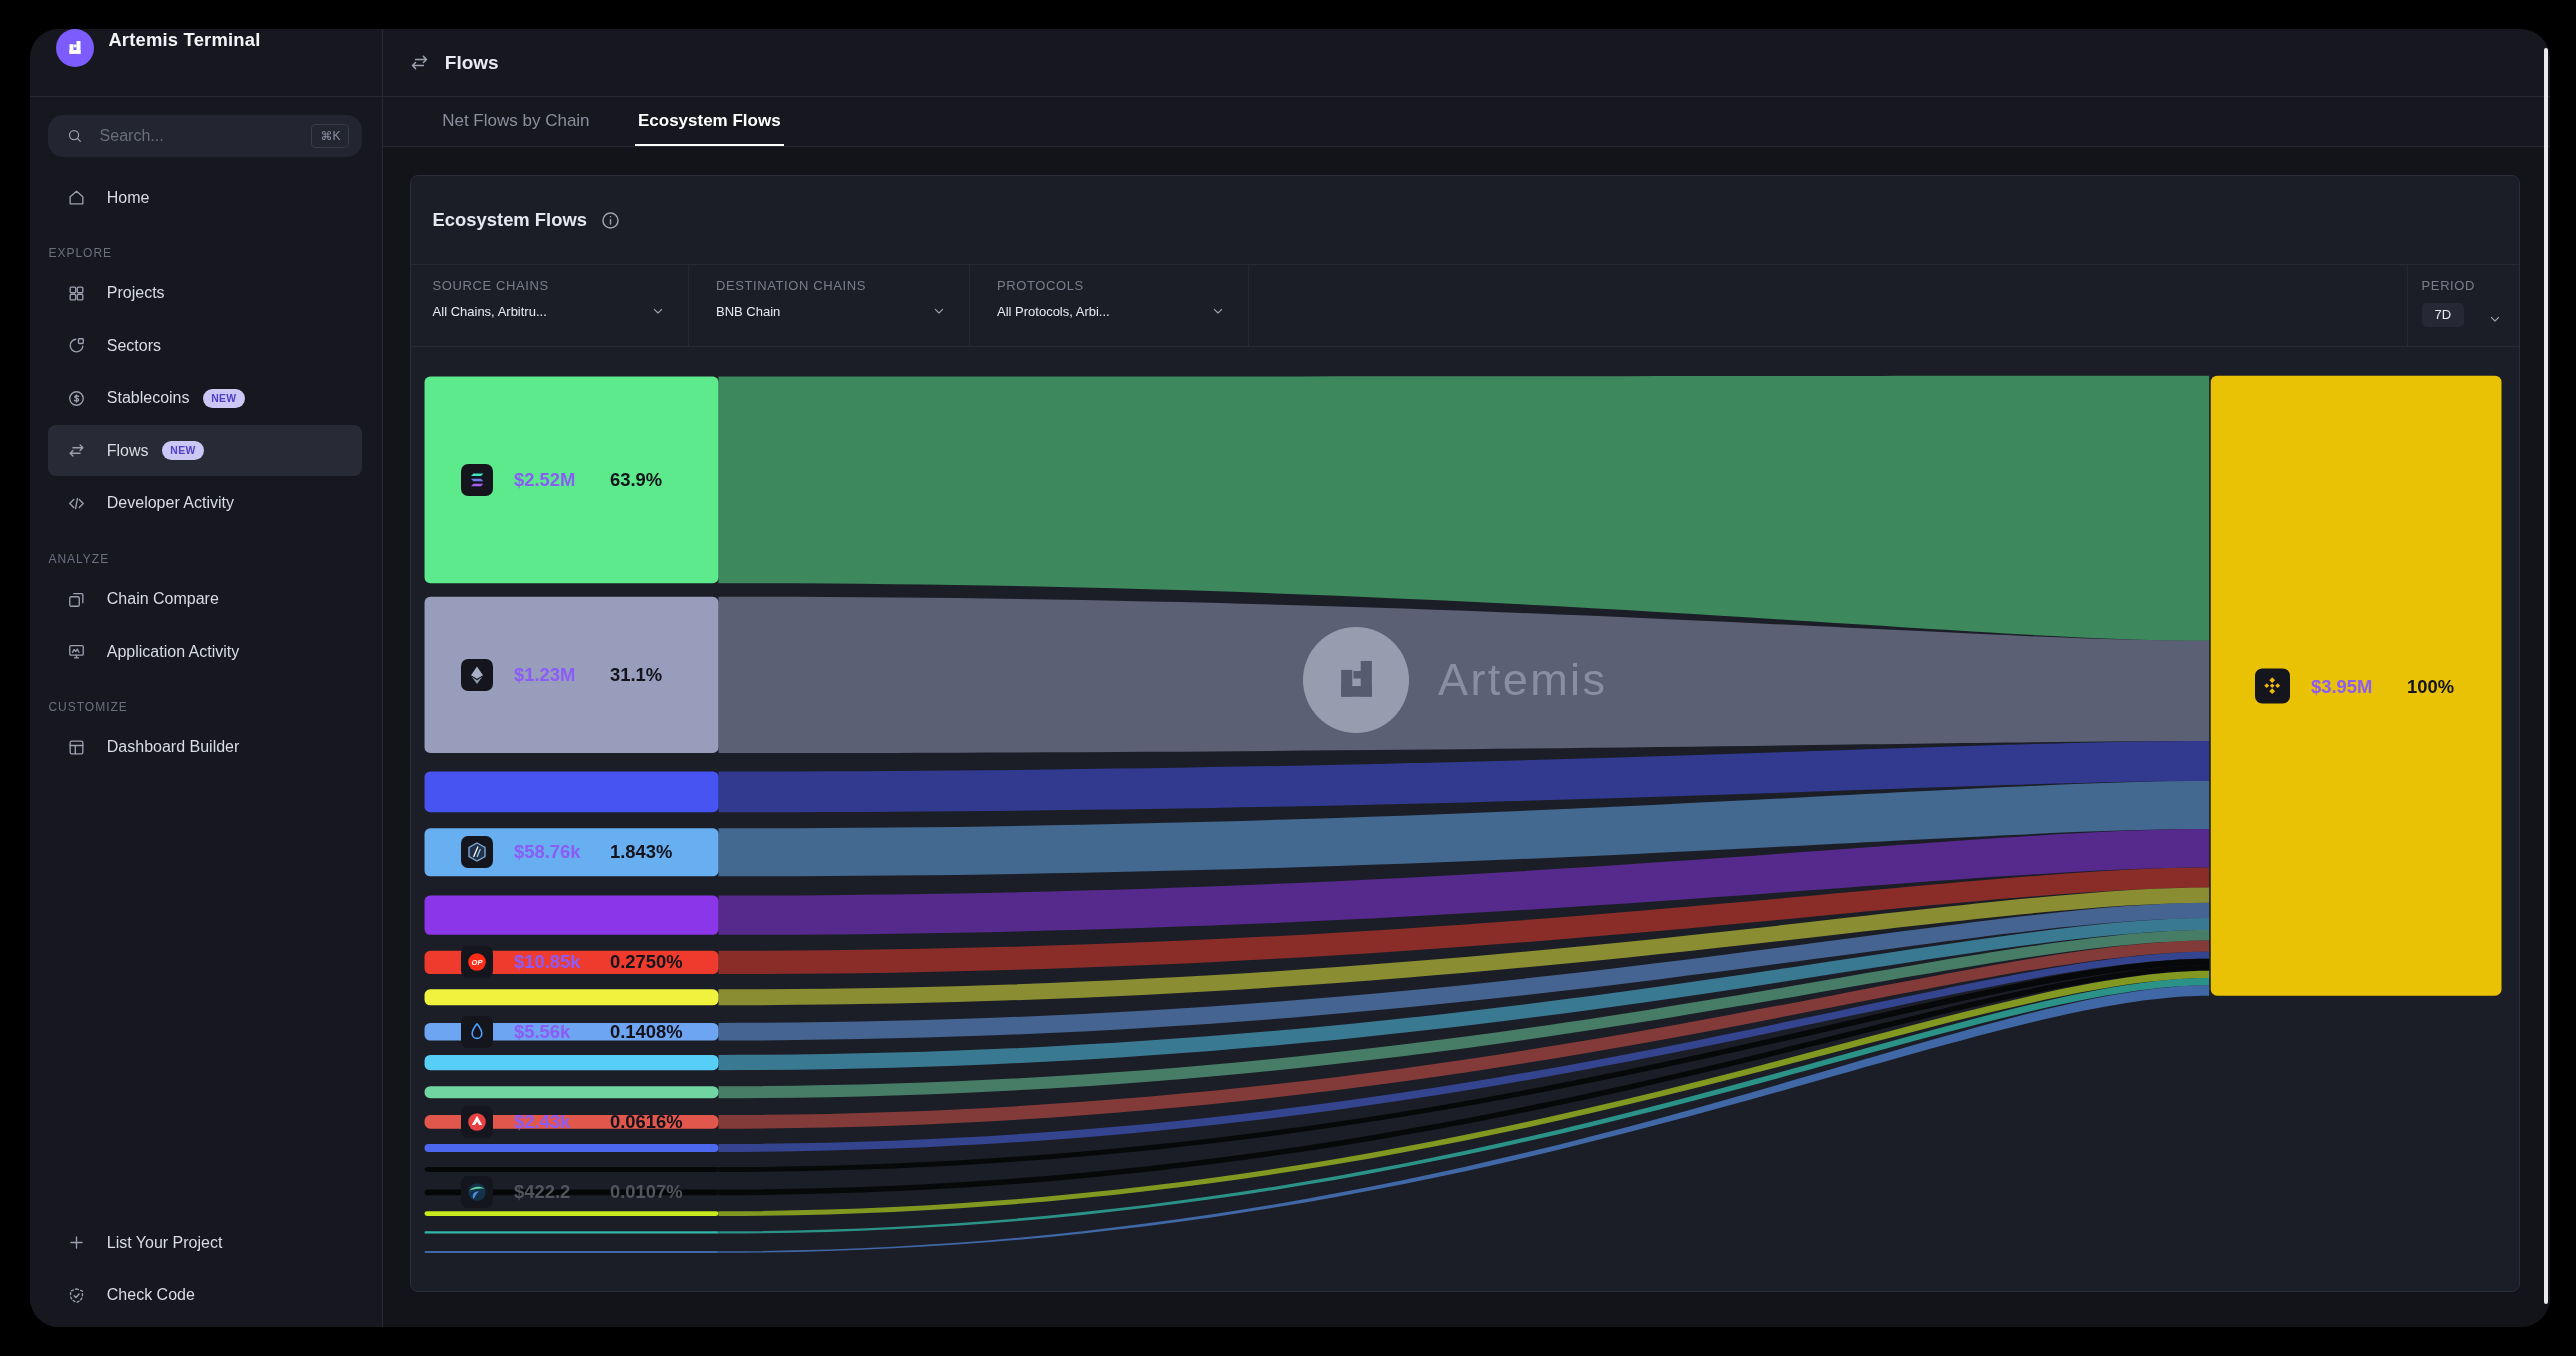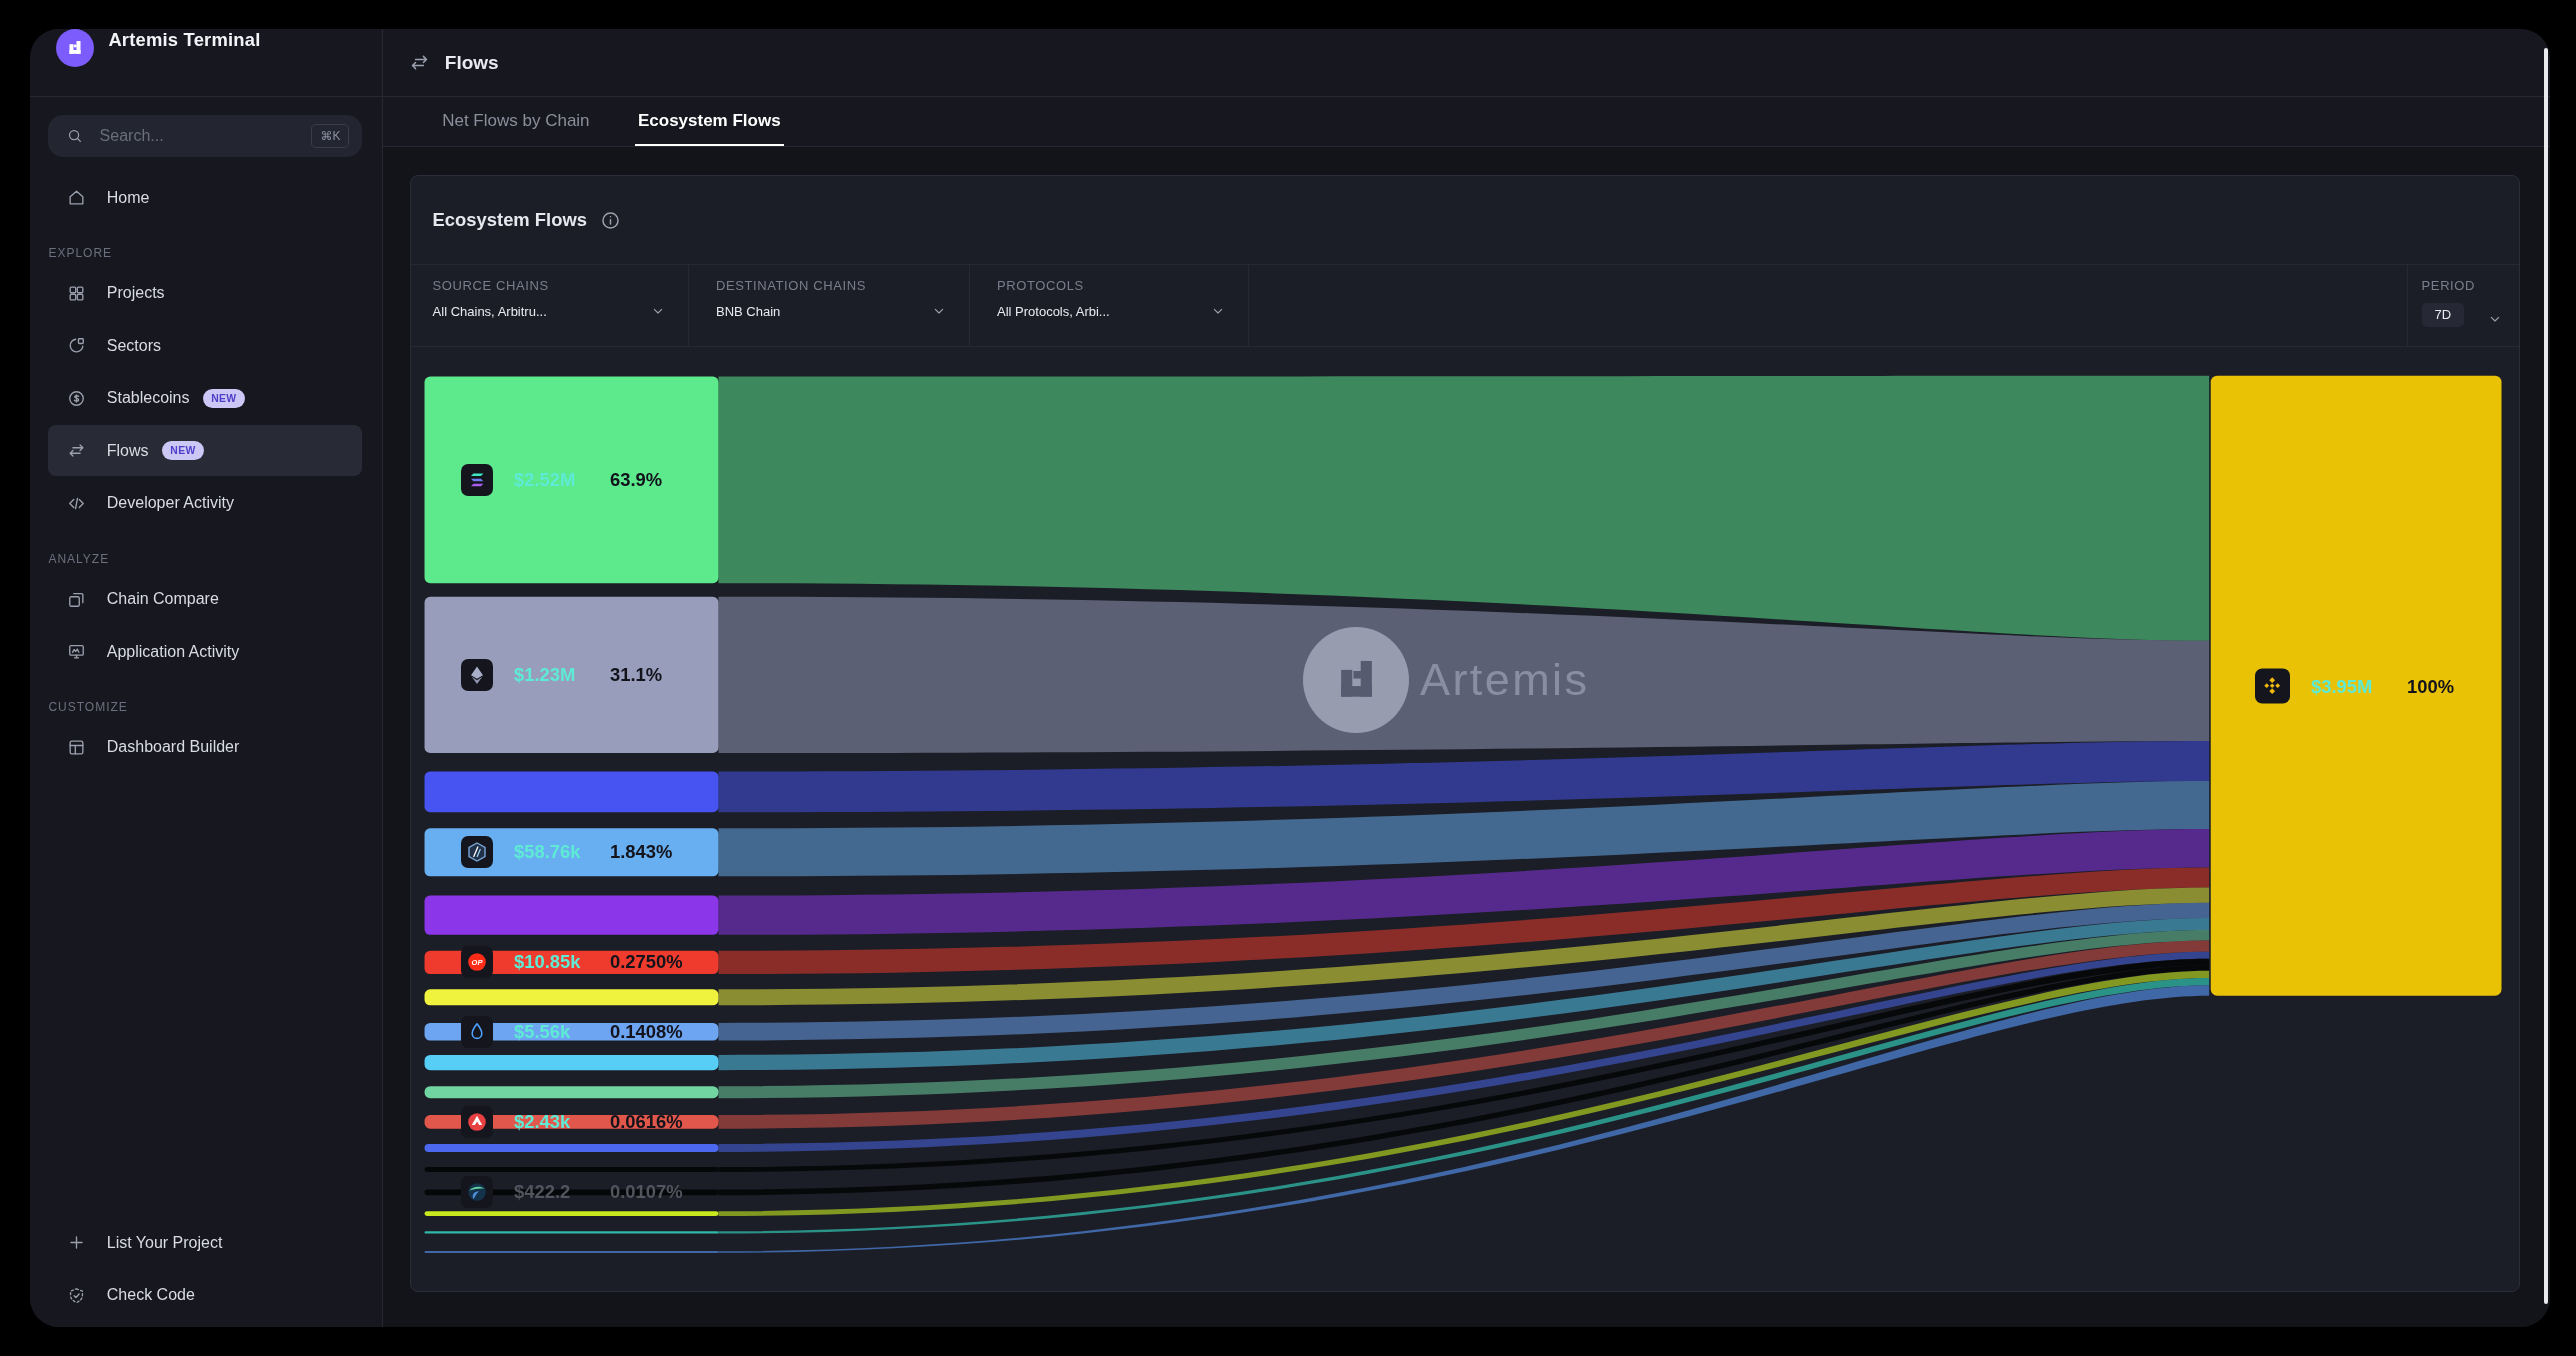--- a/index.html
+++ b/index.html
@@ -52,26 +52,26 @@
   .fvalue .chev{width:16px;height:16px;display:flex;margin-left:auto;margin-right:22.4px;}
   .c4 .fvalue .pbox{background:#262836;border-radius:4.8px;padding:4.8px 13px;}
   .c4 .fvalue .chev{margin-left:11.2px;margin-right:0;}
   
   #sankey-svg{position:absolute;left:0;top:0;z-index:3;pointer-events:none;}
   .flow-label{position:absolute;display:flex;align-items:center;transform:translateY(-50%);z-index:6;}
   .flow-label .tile{width:32px;height:32px;background:#14151D;border-radius:7.2px;display:flex;align-items:center;justify-content:center;flex:none;}
   .flow-label .tile svg{width:24px;height:24px;}
   .flow-label.big .tile{width:35px;height:35px;}
   .flow-label.big .tile svg{width:26.4px;height:26.4px;}
-  .flow-label .val{margin-left:21px;font-size:18.4px;font-weight:700;color:#5eead4;width:96px;}
+  .flow-label .val{margin-left:21px;font-size:18.4px;font-weight:700;color:#8b5cf6;width:96px;}
   .flow-label .pct{font-size:18.4px;font-weight:700;color:#12131B;}
   .watermark{position:absolute;left:1303px;top:627px;display:flex;align-items:center;z-index:4;opacity:.85;}
   .wm-circle{width:106px;height:106px;border-radius:50%;background:#A2A8BA;display:flex;align-items:center;justify-content:center;}
   .wm-circle svg{width:67px;height:67px;}
-  .wm-text{margin-left:11px;font-size:45px;letter-spacing:2.4px;color:#9298AB;}
+  .wm-text{margin-left:29px;font-size:45px;letter-spacing:2.4px;color:#9298AB;}
   .scrollbar{position:absolute;left:2544px;top:48px;width:4px;height:1256px;background:#E8EAEE;border-radius:2.4px;z-index:10;}
 </style>
 </head>
 <body>
 
 <div class="window">
 
   <div class="sidebar">
     <div class="logo-row">
       <div class="logo-circle">

